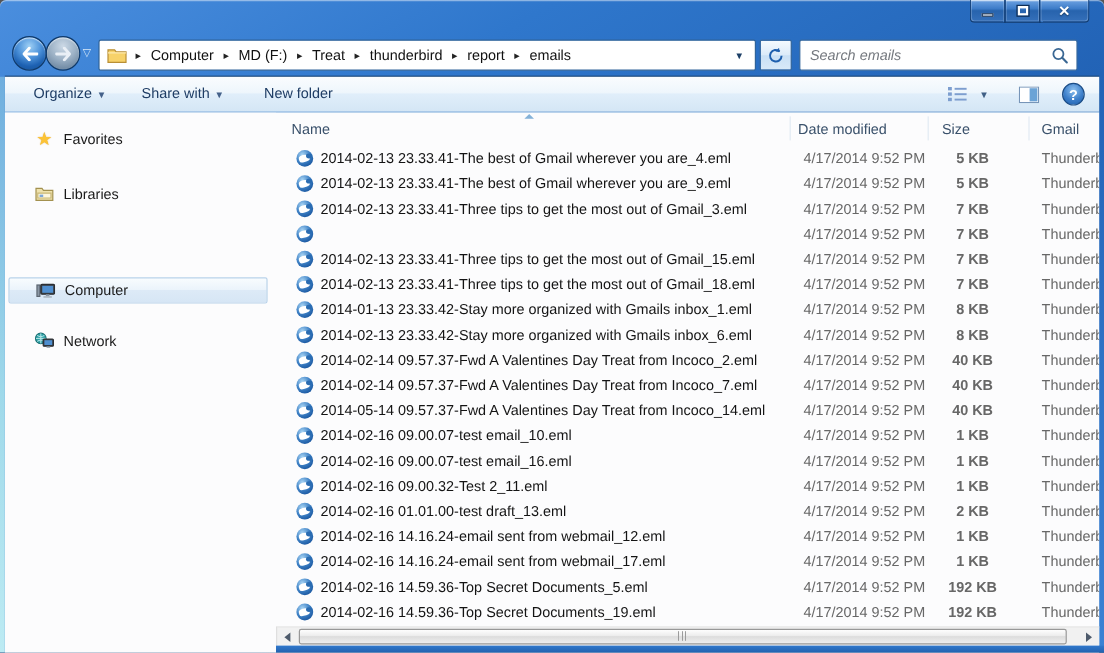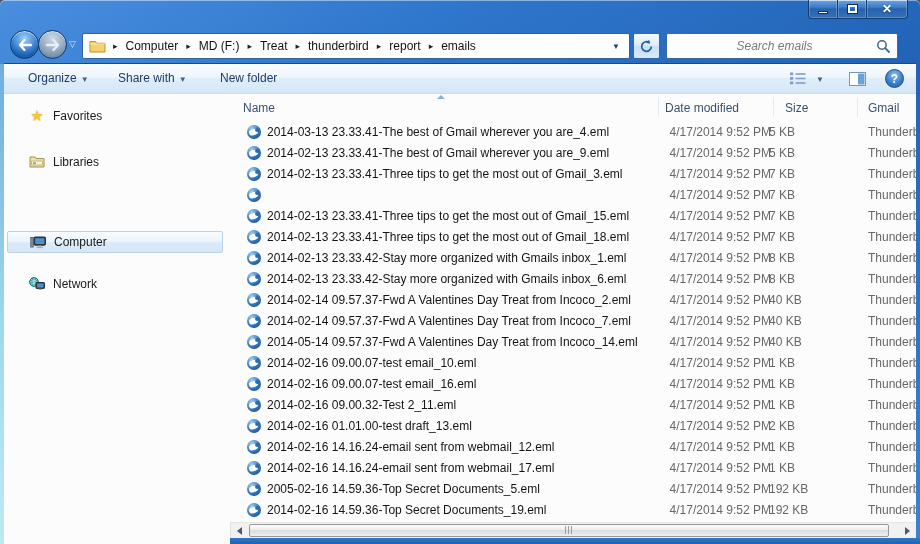--- a/index.html
+++ b/index.html
@@ -33,21 +33,21 @@
   .crumbwrap{display:flex;align-items:center;height:100%;}
   .crumb-sep{font-size:9px;color:#222;padding:0 5px;}
   .crumb{padding:0 3px;color:#111;white-space:nowrap;}
   .addr-dd{margin-left:auto;color:#1c3f66;font-size:8px;padding:0 7px;}
   .refreshbtn{position:absolute;left:633px;top:5px;width:27px;height:26px;border:1px solid #37699f;border-radius:2px;
               background:linear-gradient(#f4fafe,#dcebf9 48%,#c9e0f5 52%,#d8e9f8);
               display:flex;align-items:center;justify-content:center;}
   .searchbox{position:absolute;left:666px;top:5px;width:232px;height:26px;background:#fff;
              border:1px solid #37699f;border-radius:2px;display:flex;align-items:center;padding:0 6px;}
   .searchbox input{flex:1;border:none;outline:none;font-family:"Liberation Sans",sans-serif;
-                   font-size:12px;color:#333;background:transparent;text-align:center;}
+                   font-size:12px;color:#333;background:transparent;}
   .searchbox input::placeholder{font-style:italic;color:#75797f;opacity:1;}
   
   .toolbar{position:absolute;left:4px;top:64px;width:912px;height:30px;
            background:linear-gradient(#fafcfe,#eef6fc 45%,#e0eefa 50%,#d4e6f5);
            box-shadow:0 -1px 0 #1c4a7e;border-bottom:1px solid #c8dcee;}
   .tb-item{position:absolute;top:7px;color:#1e3c64;white-space:nowrap;}
   .tb-caret{color:#44618a;font-size:8px;margin-left:4px;}
   .tb-icon{position:absolute;top:8px;}
   
   .body{position:absolute;left:4px;top:94px;width:912px;height:450px;background:#fcfcfd;}
@@ -71,21 +71,21 @@
   .rows{position:absolute;left:0;top:28px;width:686px;}
   .file-row{position:relative;height:21px;line-height:21px;white-space:nowrap;}
   .fi{position:absolute;left:17px;top:3px;width:14px;height:14px;border-radius:50%;
       background:radial-gradient(circle at 35% 28%,#a8d4f4 0%,#3f82c6 45%,#1a57a0 80%,#134a8c 100%);}
   .fi::after{content:"";position:absolute;left:2px;top:4px;width:9px;height:5.5px;background:#fff;
              border-radius:55% 70% 50% 45%;transform:rotate(-16deg);}
   .fi::before{content:"";position:absolute;left:8px;top:3px;width:5px;height:4px;background:#2a6cb2;
               border-radius:50%;z-index:1;}
   .c-name{position:absolute;left:37px;width:388px;overflow:hidden;color:#141414;}
   .c-date{position:absolute;left:435px;width:106px;color:#676767;text-align:right;}
-  .c-size{position:absolute;left:539px;width:83px;text-align:left;color:#676767;}
+  .c-size{position:absolute;left:539px;width:83px;text-align:center;color:#676767;font-weight:bold;}
   .c-type{position:absolute;left:638px;width:50px;overflow:hidden;color:#676767;}
   
   .hscroll{position:absolute;left:226px;bottom:6px;width:686px;height:16px;background:#f1f1f1;
            border-top:1px solid #e6e6e6;border-left:1px solid #dfdfdf;display:flex;align-items:center;}
   .sbtn{width:17px;height:16px;display:flex;align-items:center;justify-content:center;}
   .tri-l{width:0;height:0;border-top:4px solid transparent;border-bottom:4px solid transparent;border-right:5px solid #4d5a6b;}
   .tri-r{width:0;height:0;border-top:4px solid transparent;border-bottom:4px solid transparent;border-left:5px solid #4d5a6b;}
   .strack{flex:1;height:16px;position:relative;}
   .sthumb{position:absolute;left:1px;top:1px;width:640px;height:13px;border:1px solid #989898;border-radius:2px;
           background:linear-gradient(#fdfdfd,#ececec 45%,#dcdcdc 50%,#efefef);
@@ -248,21 +248,21 @@
         <span class="hcell" style="left:555px">Size</span>
         <span class="hcell" style="left:638px">Gmail</span>
         <span class="hsep" style="left:428px"></span>
         <span class="hsep" style="left:543px"></span>
         <span class="hsep" style="left:627px"></span>
       </div>
 
       <div class="rows">
         <div class="file-row">
             <span class="fi"></span>
-            <span class="c-name">2014-03-13 23.33.41-The best of Gmail wherever you are_4.eml</span>
+            <span class="c-name">2014-02-13 23.33.41-The best of Gmail wherever you are_4.eml</span>
             <span class="c-date">4/17/2014 9:52 PM</span>
             <span class="c-size">5 KB</span>
             <span class="c-type">Thunderbird</span>
           </div>
         <div class="file-row">
             <span class="fi"></span>
             <span class="c-name">2014-02-13 23.33.41-The best of Gmail wherever you are_9.eml</span>
             <span class="c-date">4/17/2014 9:52 PM</span>
             <span class="c-size">5 KB</span>
             <span class="c-type">Thunderbird</span>
@@ -289,21 +289,21 @@
           </div>
         <div class="file-row">
             <span class="fi"></span>
             <span class="c-name">2014-02-13 23.33.41-Three tips to get the most out of Gmail_18.eml</span>
             <span class="c-date">4/17/2014 9:52 PM</span>
             <span class="c-size">7 KB</span>
             <span class="c-type">Thunderbird</span>
           </div>
         <div class="file-row">
             <span class="fi"></span>
-            <span class="c-name">2014-02-13 23.33.42-Stay more organized with Gmails inbox_1.eml</span>
+            <span class="c-name">2014-01-13 23.33.42-Stay more organized with Gmails inbox_1.eml</span>
             <span class="c-date">4/17/2014 9:52 PM</span>
             <span class="c-size">8 KB</span>
             <span class="c-type">Thunderbird</span>
           </div>
         <div class="file-row">
             <span class="fi"></span>
             <span class="c-name">2014-02-13 23.33.42-Stay more organized with Gmails inbox_6.eml</span>
             <span class="c-date">4/17/2014 9:52 PM</span>
             <span class="c-size">8 KB</span>
             <span class="c-type">Thunderbird</span>
@@ -366,21 +366,21 @@
           </div>
         <div class="file-row">
             <span class="fi"></span>
             <span class="c-name">2014-02-16 14.16.24-email sent from webmail_17.eml</span>
             <span class="c-date">4/17/2014 9:52 PM</span>
             <span class="c-size">1 KB</span>
             <span class="c-type">Thunderbird</span>
           </div>
         <div class="file-row">
             <span class="fi"></span>
-            <span class="c-name">2005-02-16 14.59.36-Top Secret Documents_5.eml</span>
+            <span class="c-name">2014-02-16 14.59.36-Top Secret Documents_5.eml</span>
             <span class="c-date">4/17/2014 9:52 PM</span>
             <span class="c-size">192 KB</span>
             <span class="c-type">Thunderbird</span>
           </div>
         <div class="file-row">
             <span class="fi"></span>
             <span class="c-name">2014-02-16 14.59.36-Top Secret Documents_19.eml</span>
             <span class="c-date">4/17/2014 9:52 PM</span>
             <span class="c-size">192 KB</span>
             <span class="c-type">Thunderbird</span>

